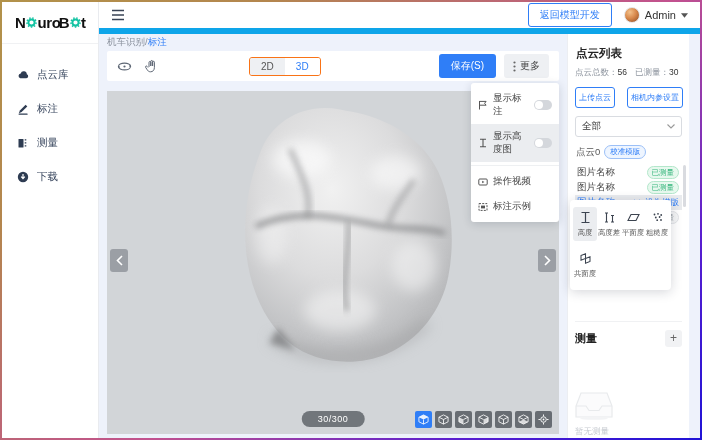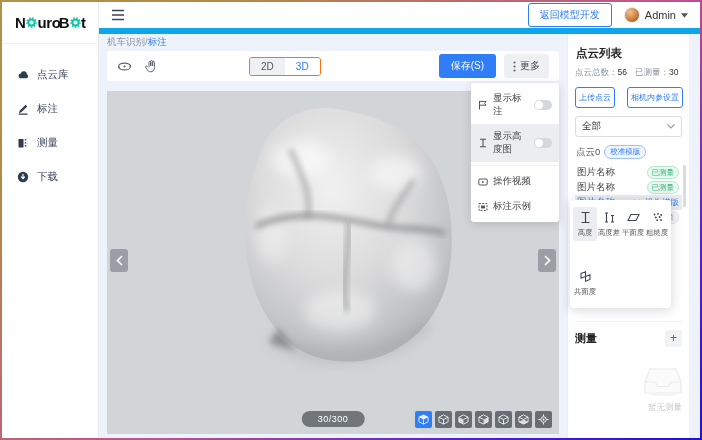--- a/index.html
+++ b/index.html
@@ -86,31 +86,31 @@
   .img-row .st { margin-left:auto; font-size:7.5px; border-radius:8px; padding:0.5px 4px; }
   .st.green { background:#e7f8ee; color:#35b57c; border:1px solid #b3e7cb; }
   .st.gray  { background:#f4f5f6; color:#9aa0a6; border:1px solid #e1e3e6; }
   .img-row.selected { background:#e9ebee; color:#2f7ef7; }
   .img-row.selected .x { margin-left:auto; width:8px; height:8px; color:#2f7ef7; }
   .img-row.selected .act { font-size:8.5px; color:#2f7ef7; margin-left:4px; white-space:nowrap; }
   .list-scrollbar { position:absolute; right:-4px; top:0; width:3px; height:42px; background:#d9dbe0; border-radius:2px; }
 
   .tools-pop { position:absolute; left:2px; top:166px; width:101px; background:#fff; border-radius:4px;
                box-shadow:0 2px 12px rgba(20,30,50,.18); padding:7px 3px 8px 3px; z-index:20;
-               display:grid; grid-template-columns:repeat(4,1fr); row-gap:25px; }
+               display:grid; grid-template-columns:repeat(4,1fr); row-gap:7px; }
   .tool-cell { display:flex; flex-direction:column; align-items:center; gap:3px; padding:4px 0 3px 0; border-radius:3px; cursor:pointer; }
   .tool-cell svg { width:13px; height:13px; color:#3c4450; }
   .tool-cell span { font-size:8px; color:#555; white-space:nowrap; transform:scale(.92); }
   .tool-cell.selected { background:#ebedf0; }
 
   .measure-sec { border-top:1px solid #f0f1f3; margin-top:96px; padding-top:8px; display:flex; align-items:center; }
   .measure-title { font-size:11px; font-weight:bold; color:#222; }
   .add-btn { margin-left:auto; width:17px; height:17px; border:none; border-radius:3px; background:#f1f2f4;
              color:#666; font-size:12px; line-height:15px; cursor:pointer; font-family:inherit; }
-  .empty { margin-top:auto; display:flex; flex-direction:column; align-items:flex-end; padding-bottom:24px; }
+  .empty { margin-top:auto; display:flex; flex-direction:column; align-items:flex-start; padding-bottom:0; }
   .empty svg { width:38px; height:30px; }
   .empty-text { font-size:8.5px; color:#c7cbd1; margin-top:6px; }
 </style>
 </head>
 <body>
 
 <div class="frame">
 <div class="page">
 
   <aside class="sidebar">

